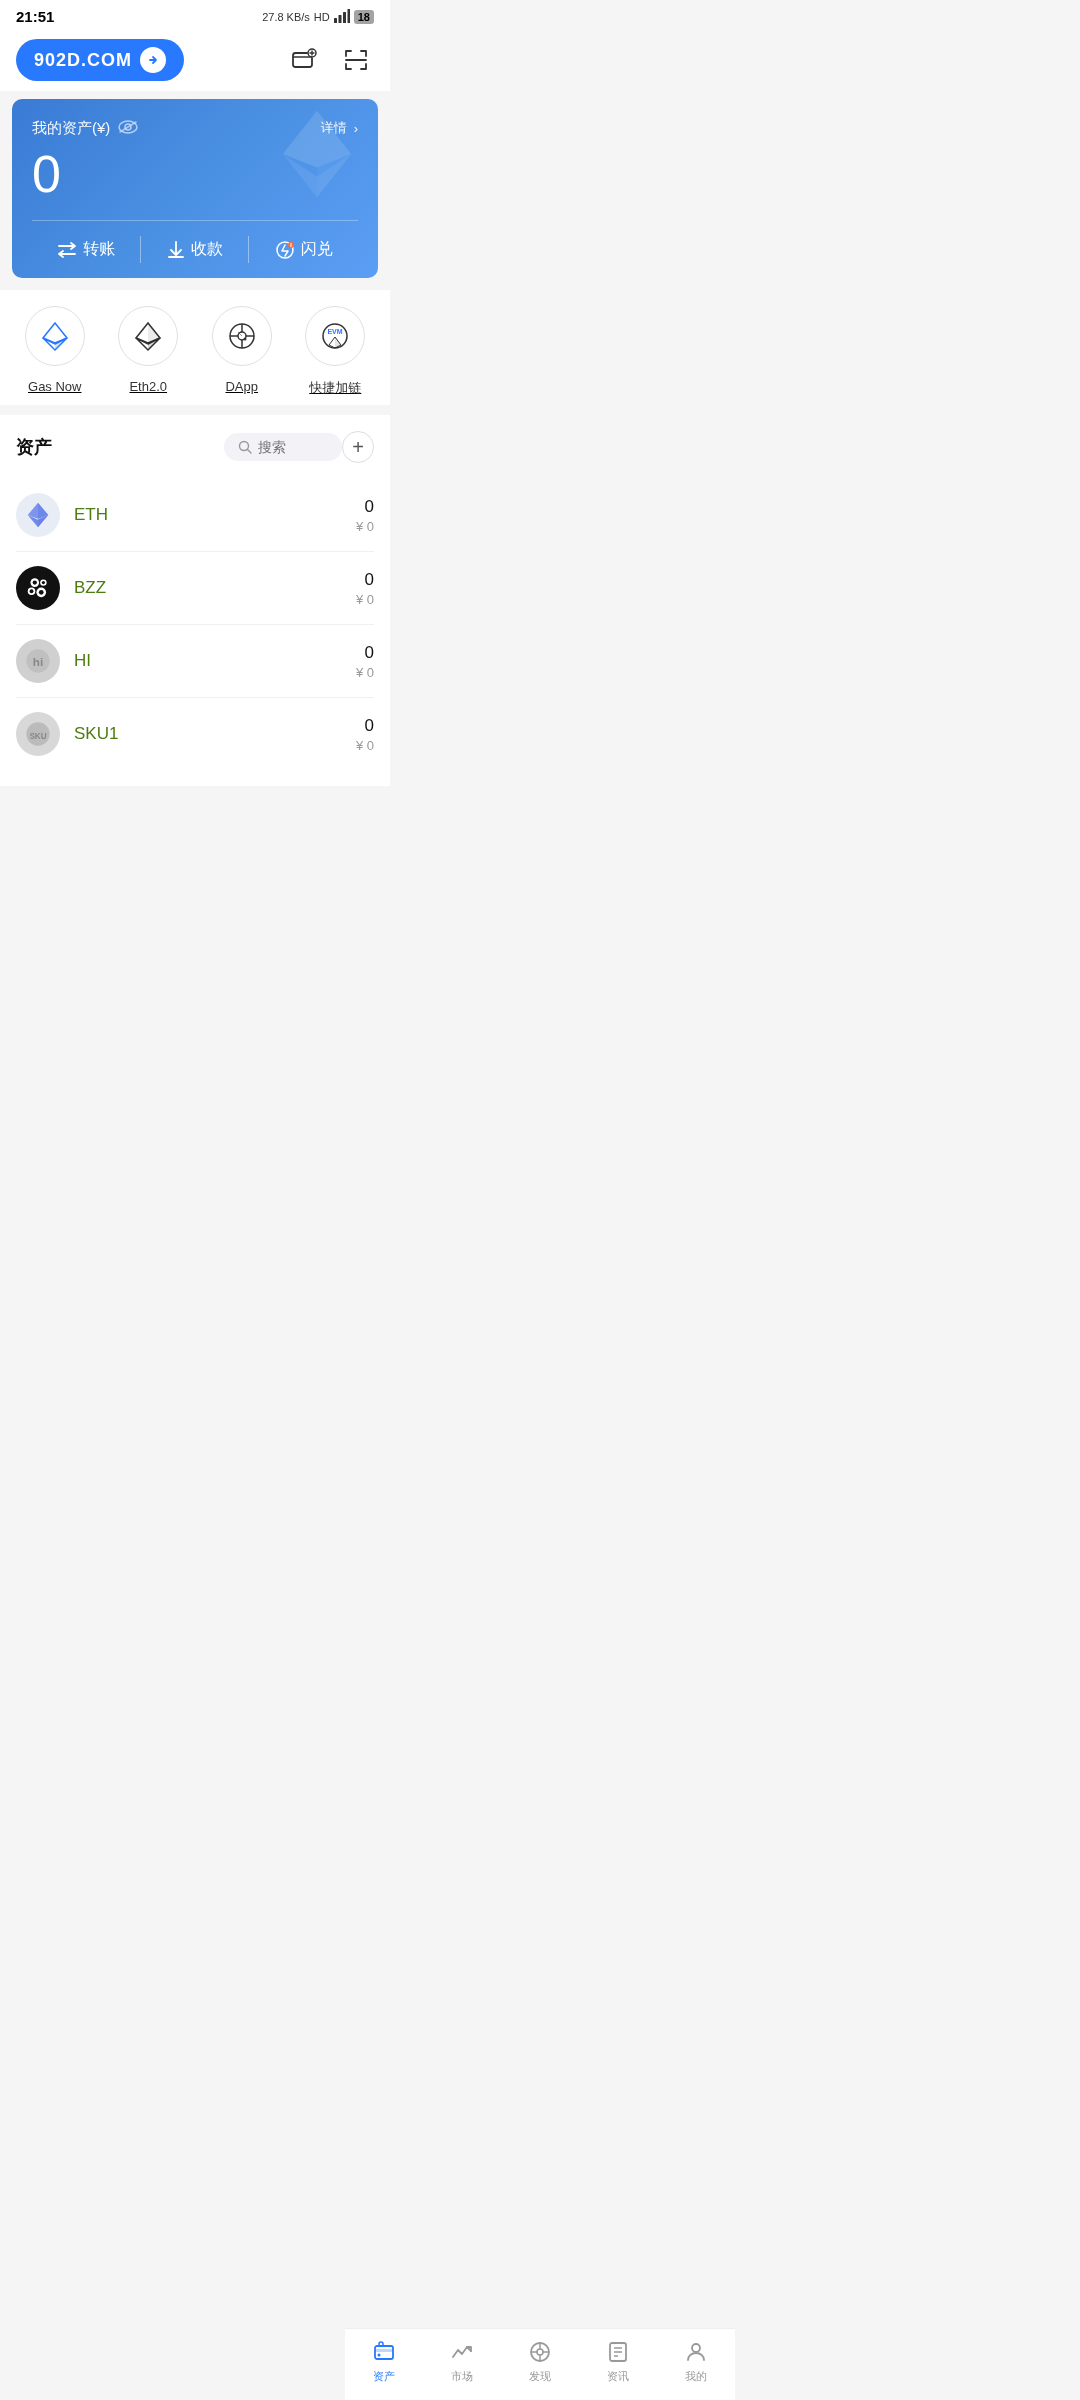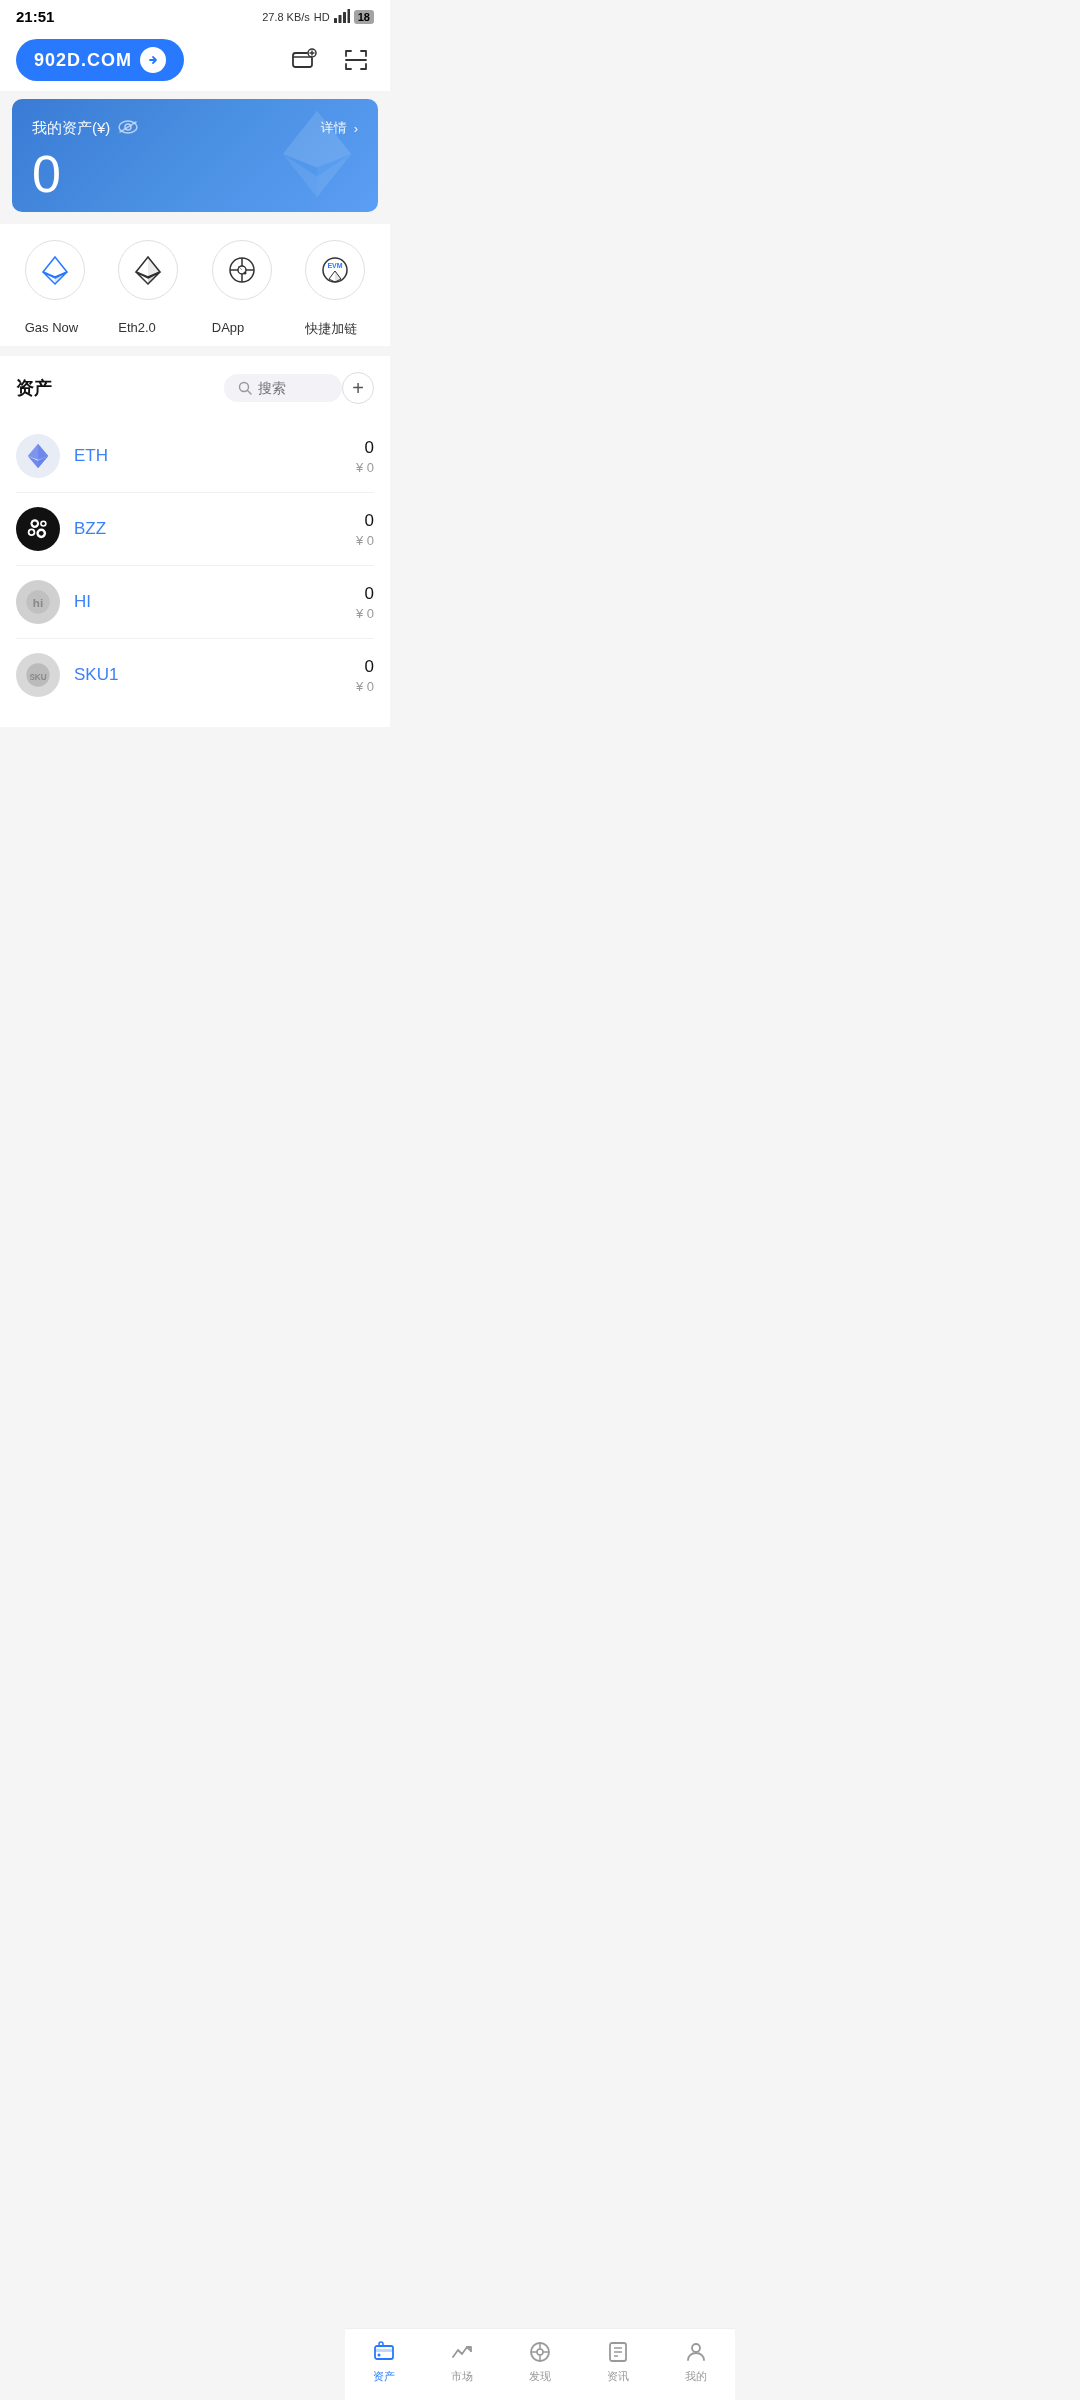--- a/index.html
+++ b/index.html
@@ -164,23 +164,24 @@
     
     .quick-links {
       display: flex;
       justify-content: space-around;
       padding: 16px 8px 8px;
       background: #fff;
     }
     .quick-link-item {
       display: flex;
       flex-direction: column;
-      align-items: flex-start;
-      gap: 20px;
+      align-items: center;
+      gap: 13px;
       cursor: pointer;
+      text-decoration: underline;
     }
     .quick-link-circle {
       width: 60px;
       height: 60px;
       border-radius: 50%;
       border: 1.5px solid #e0e0e0;
       background: #fff;
       display: flex;
       align-items: center;
       justify-content: center;
@@ -263,21 +264,21 @@
       justify-content: center;
       margin-right: 14px;
       overflow: hidden;
       flex-shrink: 0;
     }
     .asset-icon svg { width: 28px; height: 28px; }
     .asset-name {
       flex: 1;
       font-size: 17px;
       font-weight: 500;
-      color: #3b82f6;
+      color: #4d7c0f;
     }
     .asset-values {
       text-align: right;
     }
     .asset-balance {
       font-size: 17px;
       font-weight: 500;
       color: #111;
     }
     .asset-cny {
@@ -387,20 +388,45 @@
   <div class="eth-watermark">
     <svg viewBox="0 0 80 100" fill="none">
       <polygon points="40,2 78,50 40,65 2,50" fill="rgba(255,255,255,0.5)"></polygon>
       <polygon points="40,75 78,50 40,98 2,50" fill="rgba(255,255,255,0.3)"></polygon>
       <polygon points="40,65 78,50 40,98" fill="rgba(255,255,255,0.15)"></polygon>
     </svg>
   </div>
 
   <div class="asset-amount">0</div>
 
+  <div class="asset-actions">
+    <div class="asset-action">
+      <svg width="20" height="18" viewBox="0 0 20 18" fill="none">
+        <path d="M2 5h16M14 2l4 3-4 3" stroke="#fff" stroke-width="1.8" stroke-linecap="round" stroke-linejoin="round"></path>
+        <path d="M18 13H2M6 10l-4 3 4 3" stroke="#fff" stroke-width="1.8" stroke-linecap="round" stroke-linejoin="round"></path>
+      </svg>
+      <span>转账</span>
+    </div>
+    <div class="asset-action">
+      <svg width="18" height="20" viewBox="0 0 18 20" fill="none">
+        <path d="M9 2v12M4 10l5 5 5-5" stroke="#fff" stroke-width="1.8" stroke-linecap="round" stroke-linejoin="round"></path>
+        <path d="M2 17h14" stroke="#fff" stroke-width="1.8" stroke-linecap="round"></path>
+      </svg>
+      <span>收款</span>
+    </div>
+    <div class="asset-action">
+      <svg width="20" height="20" viewBox="0 0 20 20" fill="none">
+        <circle cx="10" cy="10" r="8" stroke="#fff" stroke-width="1.5"></circle>
+        <path d="M10 5L7 11h6L10 16" stroke="#fff" stroke-width="1.5" stroke-linecap="round" stroke-linejoin="round"></path>
+        <circle cx="16" cy="5" r="3" fill="#ff6b35"></circle>
+        <path d="M16 3.5v1.5M16 5.5v1" stroke="#fff" stroke-width="1" stroke-linecap="round"></path>
+      </svg>
+      <span>闪兑</span>
+    </div>
+  </div>
 </div>
 
 <div class="quick-links">
 
   <div class="quick-link-item">
     <div class="quick-link-circle">
       <svg width="32" height="32" viewBox="0 0 32 32" fill="none">
         <polygon points="16,3 28,18 16,23 4,18" stroke="#2979ff" stroke-width="1.5" fill="none"></polygon>
         <polygon points="16,24 28,18 16,30 4,18" stroke="#2979ff" stroke-width="1.5" fill="none"></polygon>
         <polygon points="16,23 28,18 16,30" fill="rgba(41,121,255,0.2)"></polygon>

